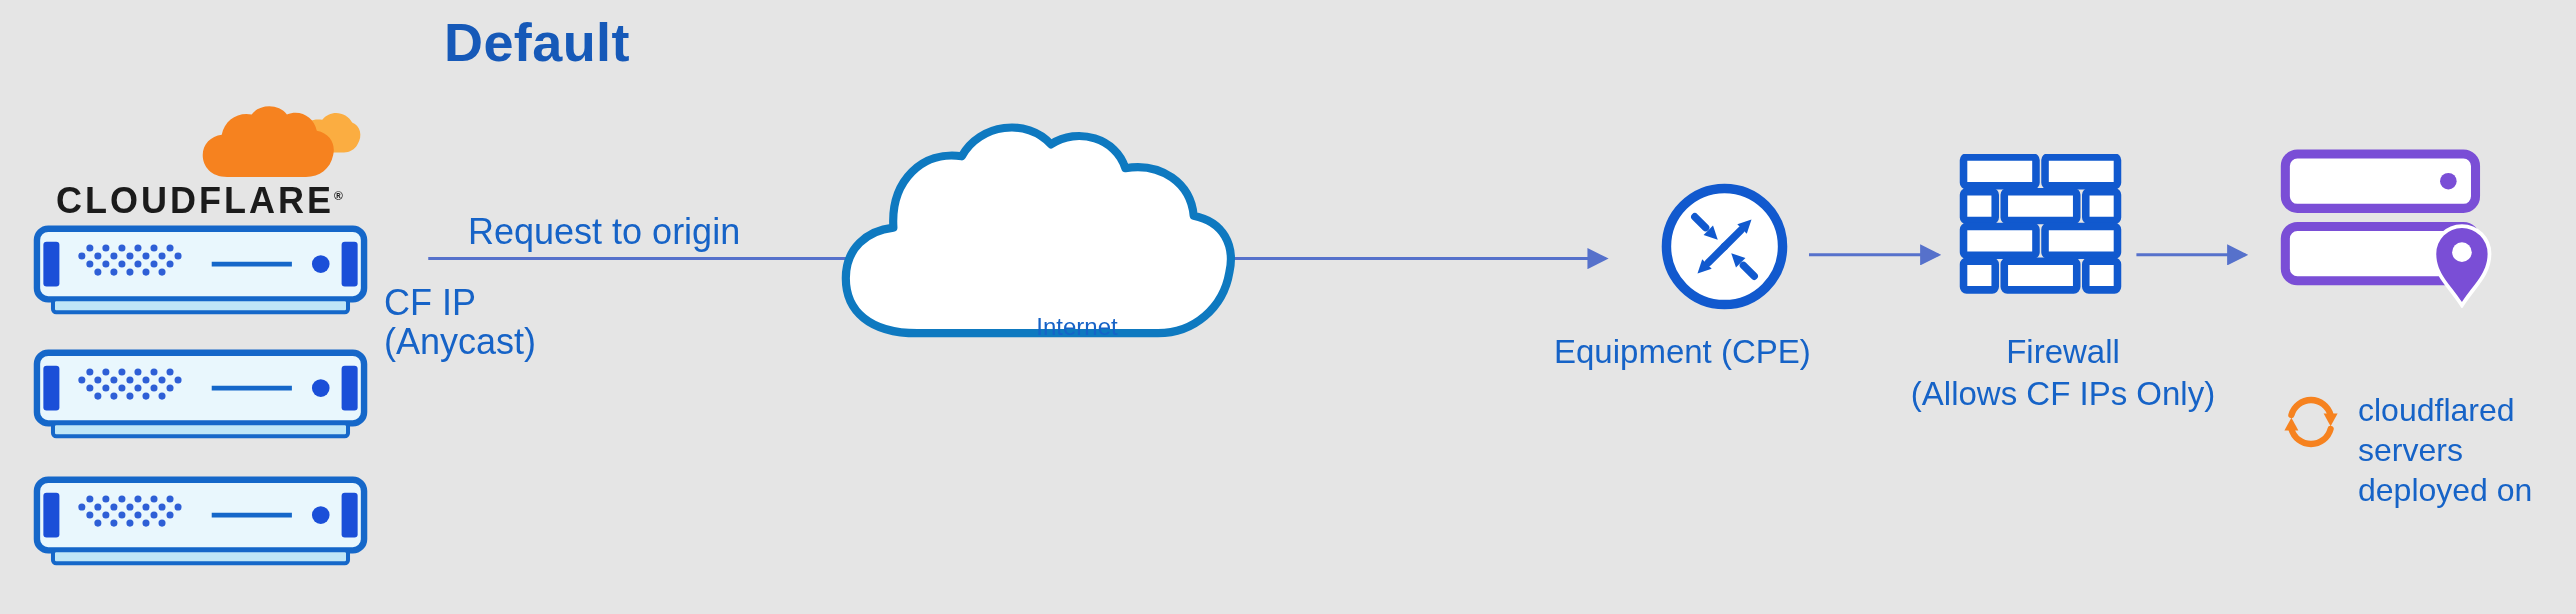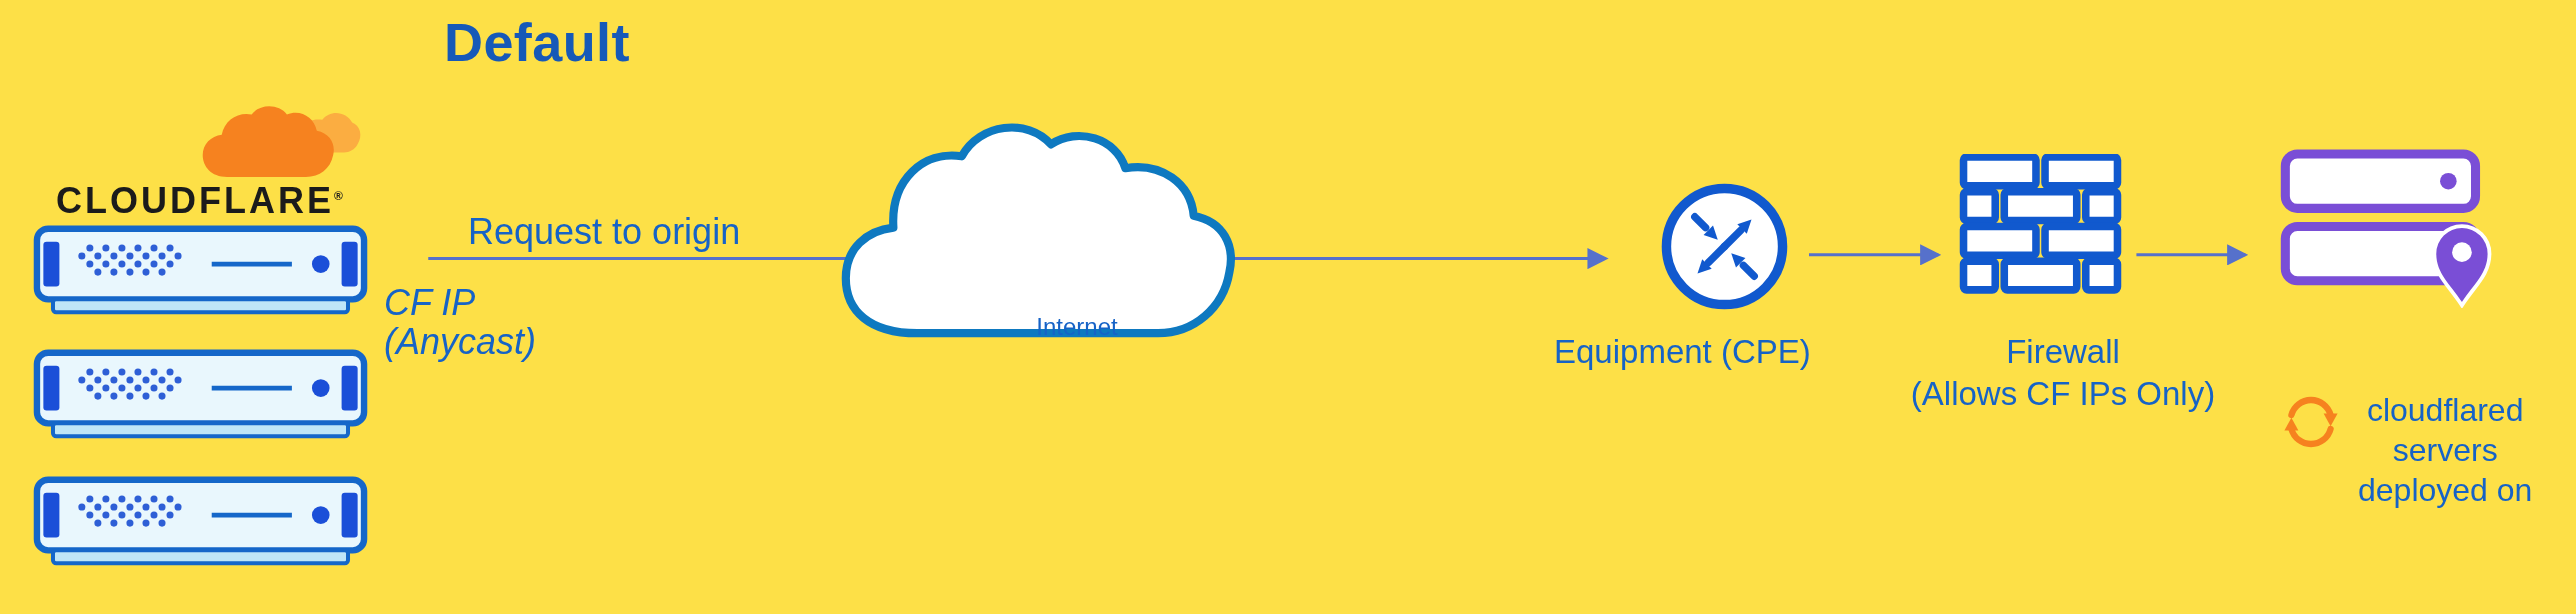--- a/index.html
+++ b/index.html
@@ -1,19 +1,19 @@
 <!DOCTYPE html>
 <html style="font-size:12px"><head>
 <meta charset="utf-8">
 <style>
   html,body{margin:0;padding:0;background:#ffffff;}
   .canvas{
     position:relative;
     width:2576px;height:614px;
-    background:#fde047;
+    background:#e5e5e5;
     overflow:hidden;
     font-family:"Liberation Sans", sans-serif;
   }
   .abs{position:absolute;}
   .blue-text{color:#1663c7;}
   .title{
     left:444px;top:10.6px;
     font-size:54px;font-weight:600;color:#1659b8;
     letter-spacing:0.4px;
   }
@@ -157,21 +157,21 @@
         <circle cx="71" cy="30" r="2.2"></circle>
         <circle cx="81" cy="30" r="2.2"></circle>
     </g>
     <line x1="112" y1="25" x2="162" y2="25" stroke="#1567c9" stroke-width="3"></line>
     <circle cx="180" cy="25" r="5.5" fill="#1b4fd8"></circle>
     <rect x="13" y="47" width="184" height="8" rx="2" fill="#bfe6f7" stroke="#1567c9" stroke-width="2.5"></rect>
   </svg>
 
   <div class="abs small-label blue-text" style="left:468px;top:212px;">Request to origin</div>
 
-  <div class="abs small-label blue-text" style="left:384px;top:283px;font-style:italic;">
+  <div class="abs small-label blue-text" style="left:384px;top:283px;">
     <div>CF IP</div>
     <div>(Anycast)</div>
   </div>
 
   <svg class="abs z2" style="left:825px;top:102px;" width="446" height="284" viewBox="0 0 300 190">
     <path d="M 62 155
              C 30 155 14 140 14 118
              C 14 98 28 86 46 84
              C 44 52 66 32 92 36
              C 104 14 136 10 152 28
@@ -228,20 +228,20 @@
   </svg>
 
   <svg class="abs z2" style="left:2276px;top:387px;" width="70" height="70" viewBox="0 0 50 50">
     <g stroke="#f6821f" stroke-width="4.5" fill="none" stroke-linecap="round">
       <path d="M 11 20 A 14.5 14.5 0 0 1 39 20"></path>
       <path d="M 39 30 A 14.5 14.5 0 0 1 11 30"></path>
     </g>
     <polygon points="34,19 44,19 39,28" fill="#f6821f"></polygon>
     <polygon points="6,31 16,31 11,22" fill="#f6821f"></polygon>
   </svg>
-  <div class="abs note blue-text" style="left:2358px;top:390px;text-align:center;">
+  <div class="abs note blue-text" style="left:2358px;top:390px;">
     <div>cloudflared</div>
     <div>servers</div>
     <div>deployed on</div>
   </div>
 
 </div>
 
 
 </body></html>

